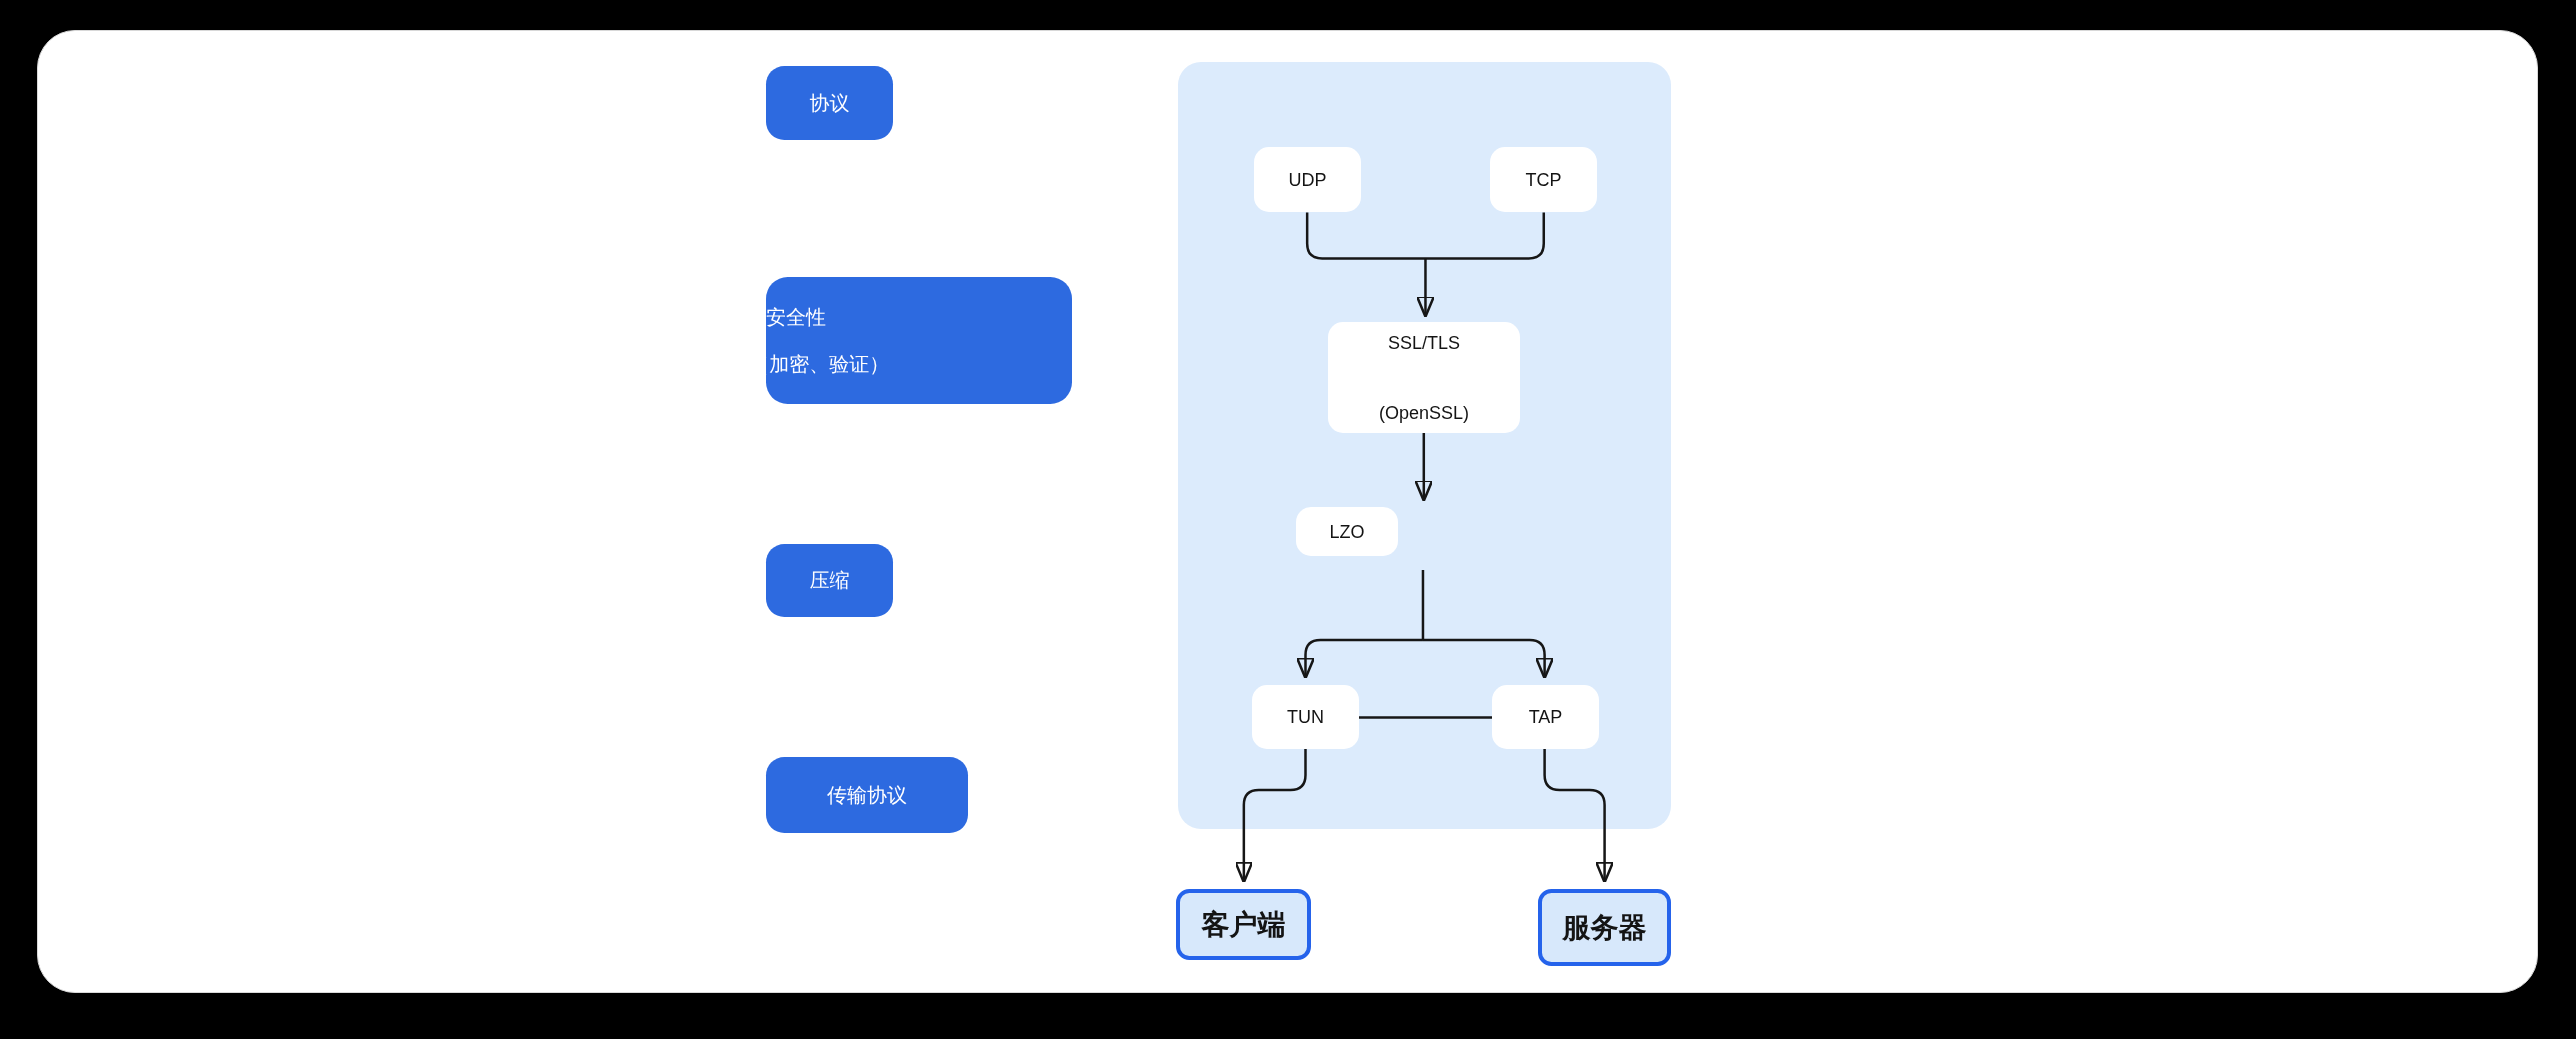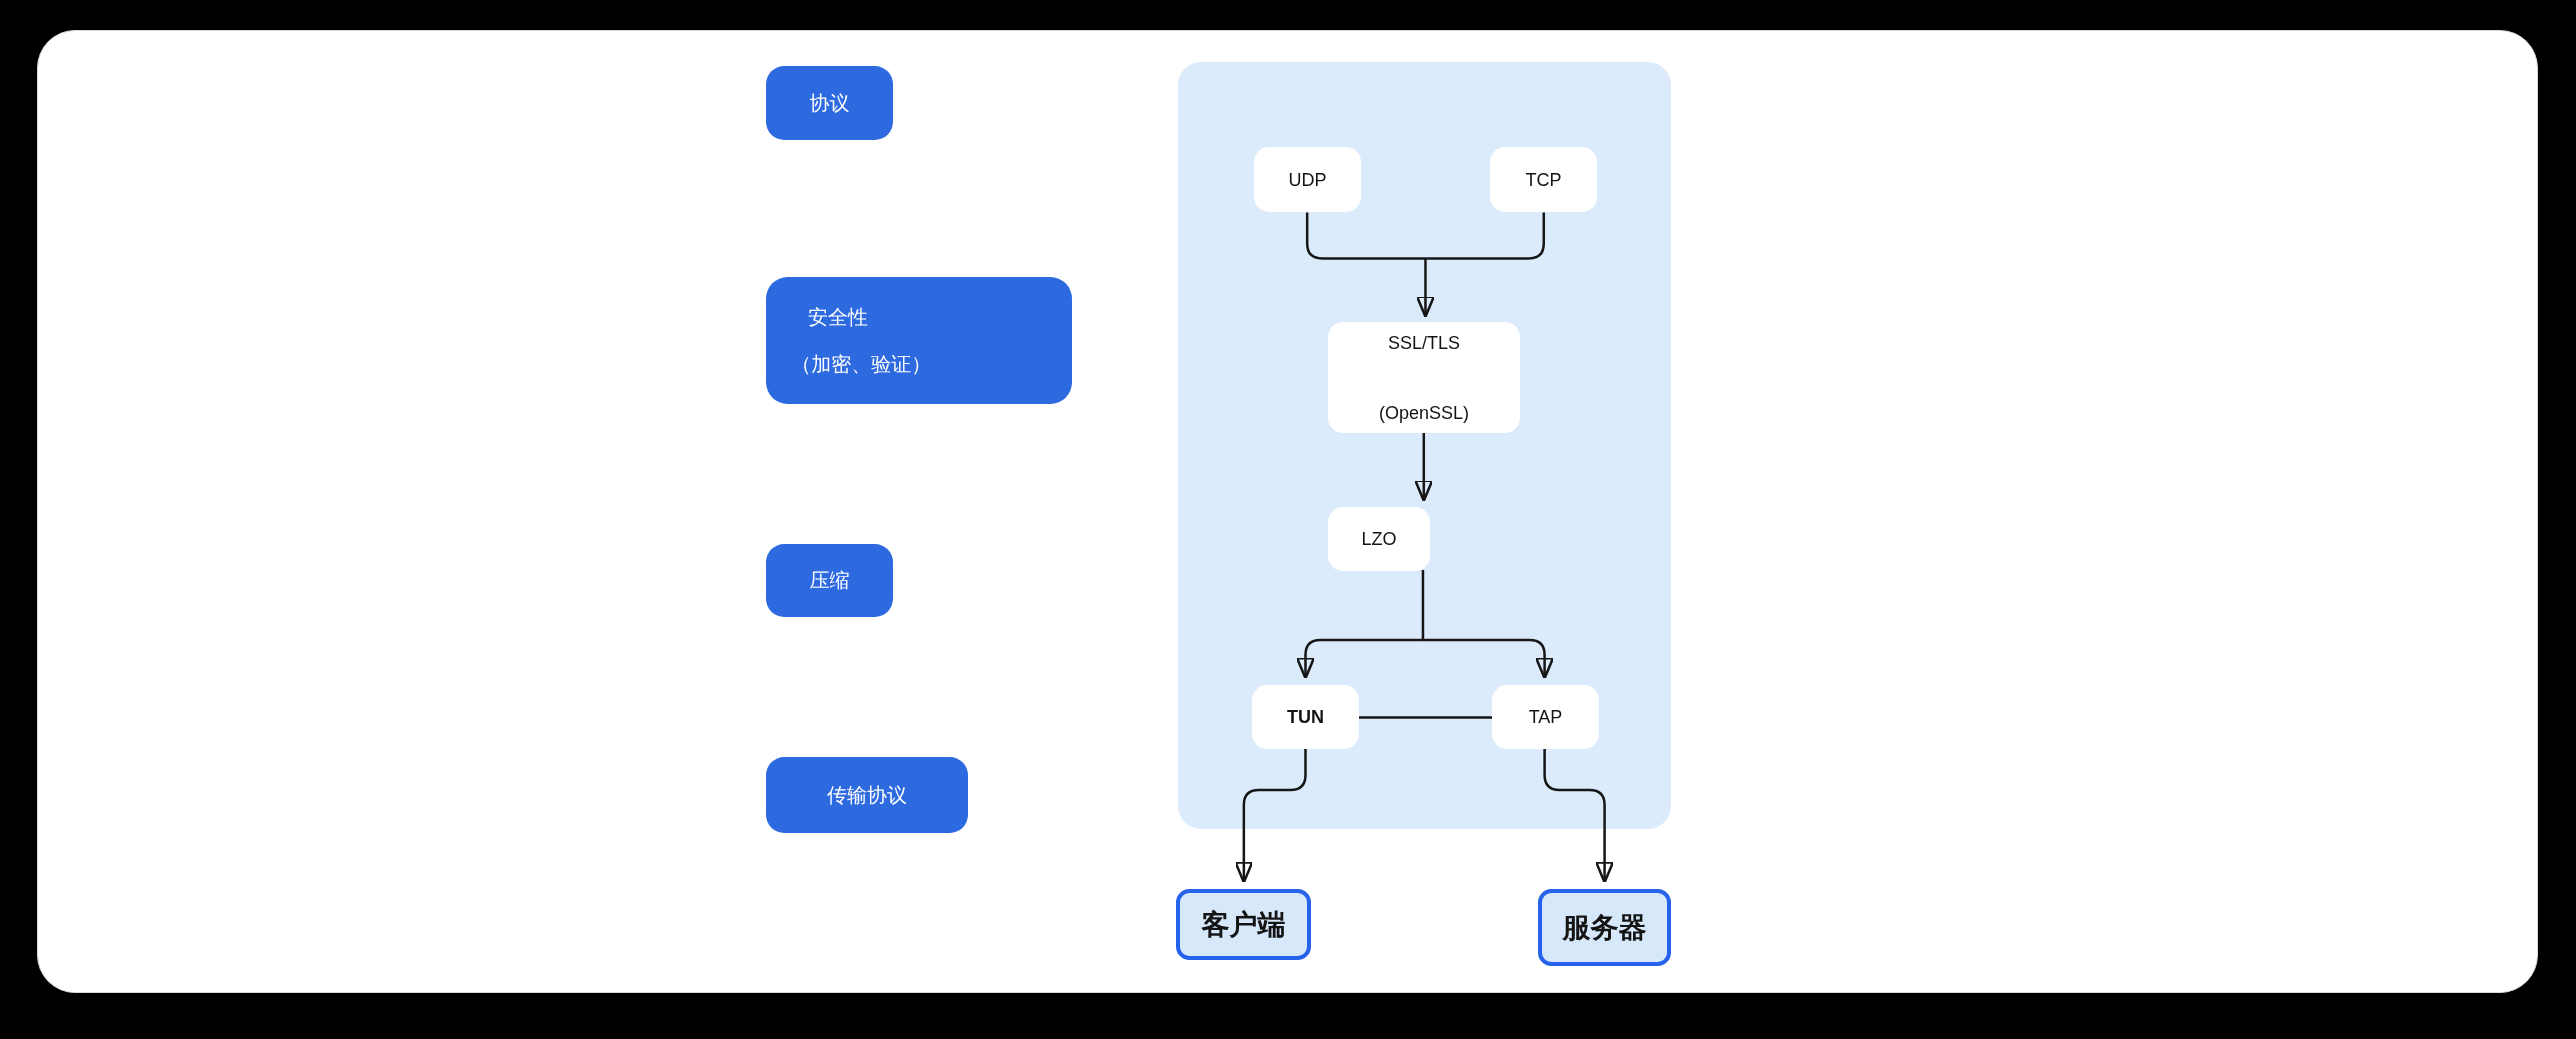--- a/index.html
+++ b/index.html
@@ -26,21 +26,21 @@
   }
   .flow-panel{
     position:absolute;left:1178px;top:62px;width:493px;height:767px;
     background:var(--panel-blue);border-radius:23px;
   }
   .cat-label{
     position:absolute;display:flex;flex-direction:column;justify-content:center;
     align-items:center;background:var(--accent-blue);color:var(--label-text);
     font-size:20px;line-height:47px;border-radius:18.3px;box-sizing:border-box;
   }
-  .cat-label.multiline{align-items:flex-start;padding-left:42px;border-radius:21.7px;}
+  .cat-label.multiline{align-items:flex-start;border-radius:21.7px;}
   .cat-label .hang{margin-left:-16.7px;}
   .node{
     position:absolute;display:flex;flex-direction:column;justify-content:center;
     align-items:center;background:var(--node-fill);color:var(--node-text);
     font-size:18px;line-height:42px;border-radius:15px;box-sizing:border-box;
   }
   .endpoint{
     position:absolute;display:flex;justify-content:center;align-items:center;
     background:var(--endpoint-fill);color:var(--node-text);font-size:28px;
     border:4.2px solid var(--endpoint-border);border-radius:13.3px;box-sizing:border-box;font-weight:bold;
@@ -96,25 +96,25 @@
 
   <div class="node" style="left:1490px;top:147px;width:107px;height:65px;">
     <span>TCP</span>
   </div>
 
   <div class="node" style="left:1328px;top:322px;width:192px;height:111px;gap:28px;">
     <span>SSL/TLS</span>
     <span>(OpenSSL)</span>
   </div>
 
-  <div class="node" style="left:1328px;top:507px;width:102px;height:64px;">
+  <div class="node" style="left:1296px;top:507px;width:102px;height:49px;">
     <span>LZO</span>
   </div>
 
-  <div class="node" style="left:1252px;top:685px;width:107px;height:64px;font-weight:bold;">
+  <div class="node" style="left:1252px;top:685px;width:107px;height:64px;">
     <span>TUN</span>
   </div>
 
   <div class="node" style="left:1492px;top:685px;width:107px;height:64px;">
     <span>TAP</span>
   </div>
 
   <div class="endpoint" style="left:1176px;top:889px;width:135px;height:71px;">
     <span>客户端</span>
   </div>

